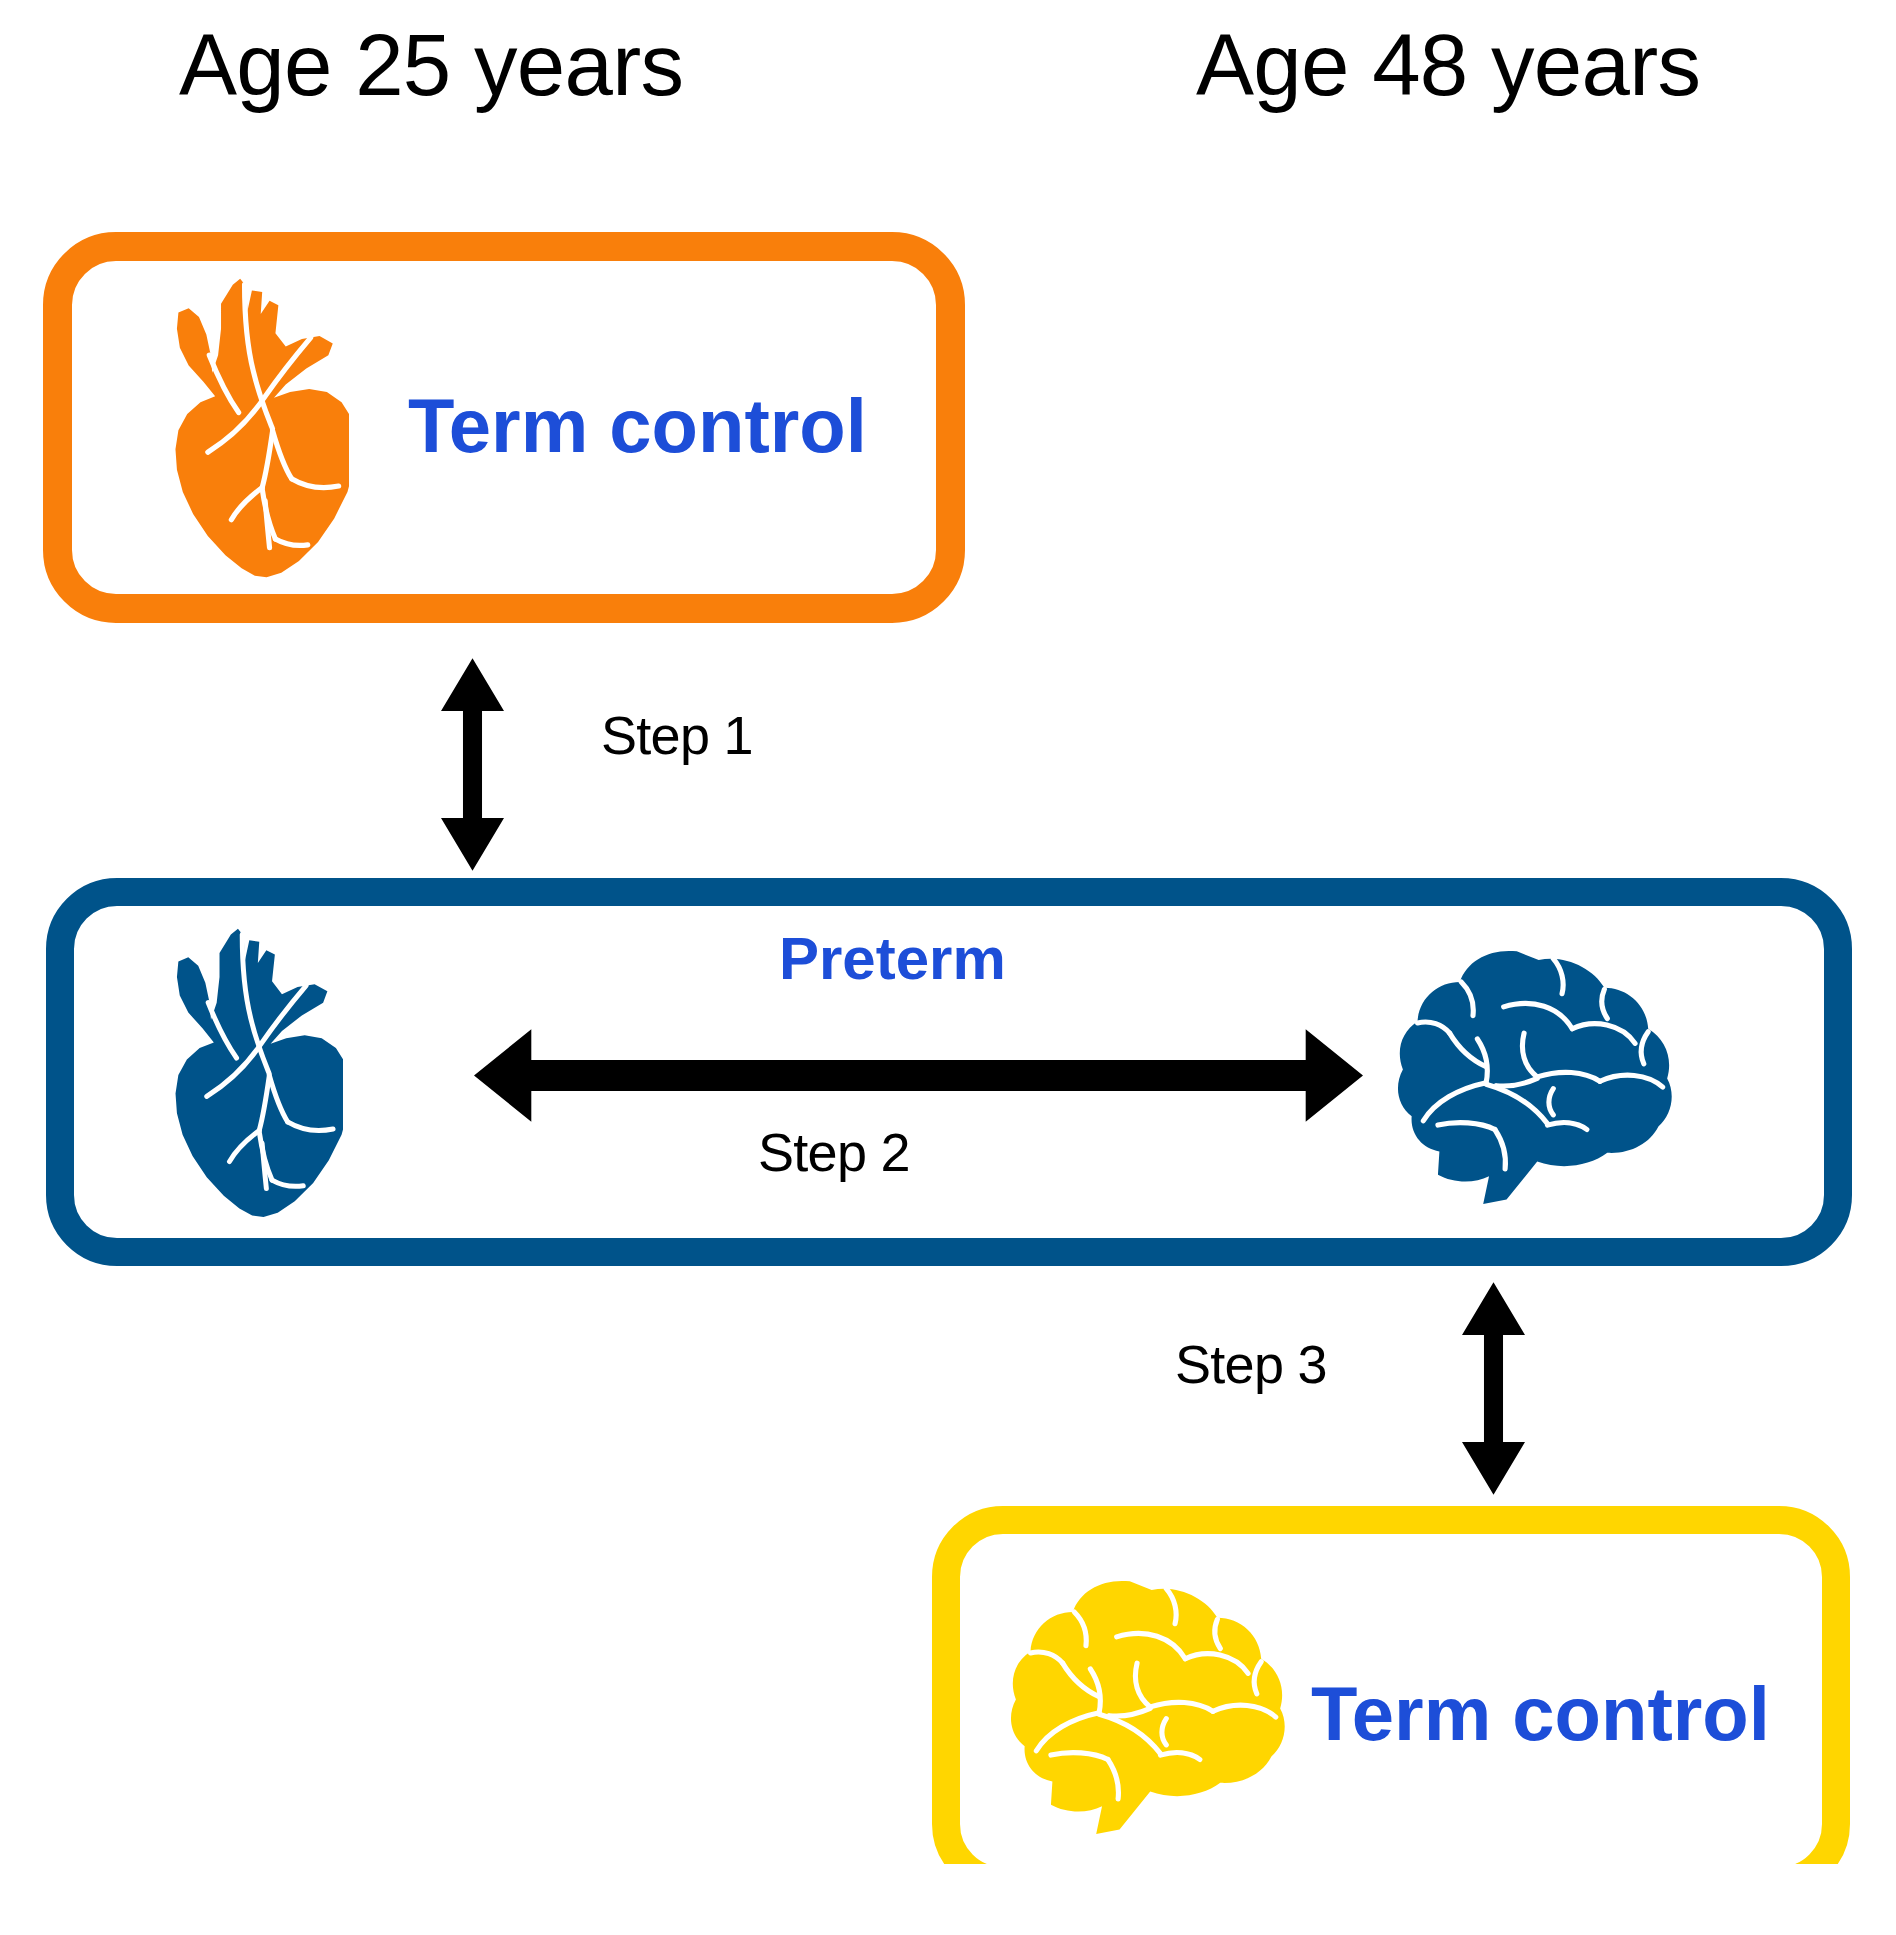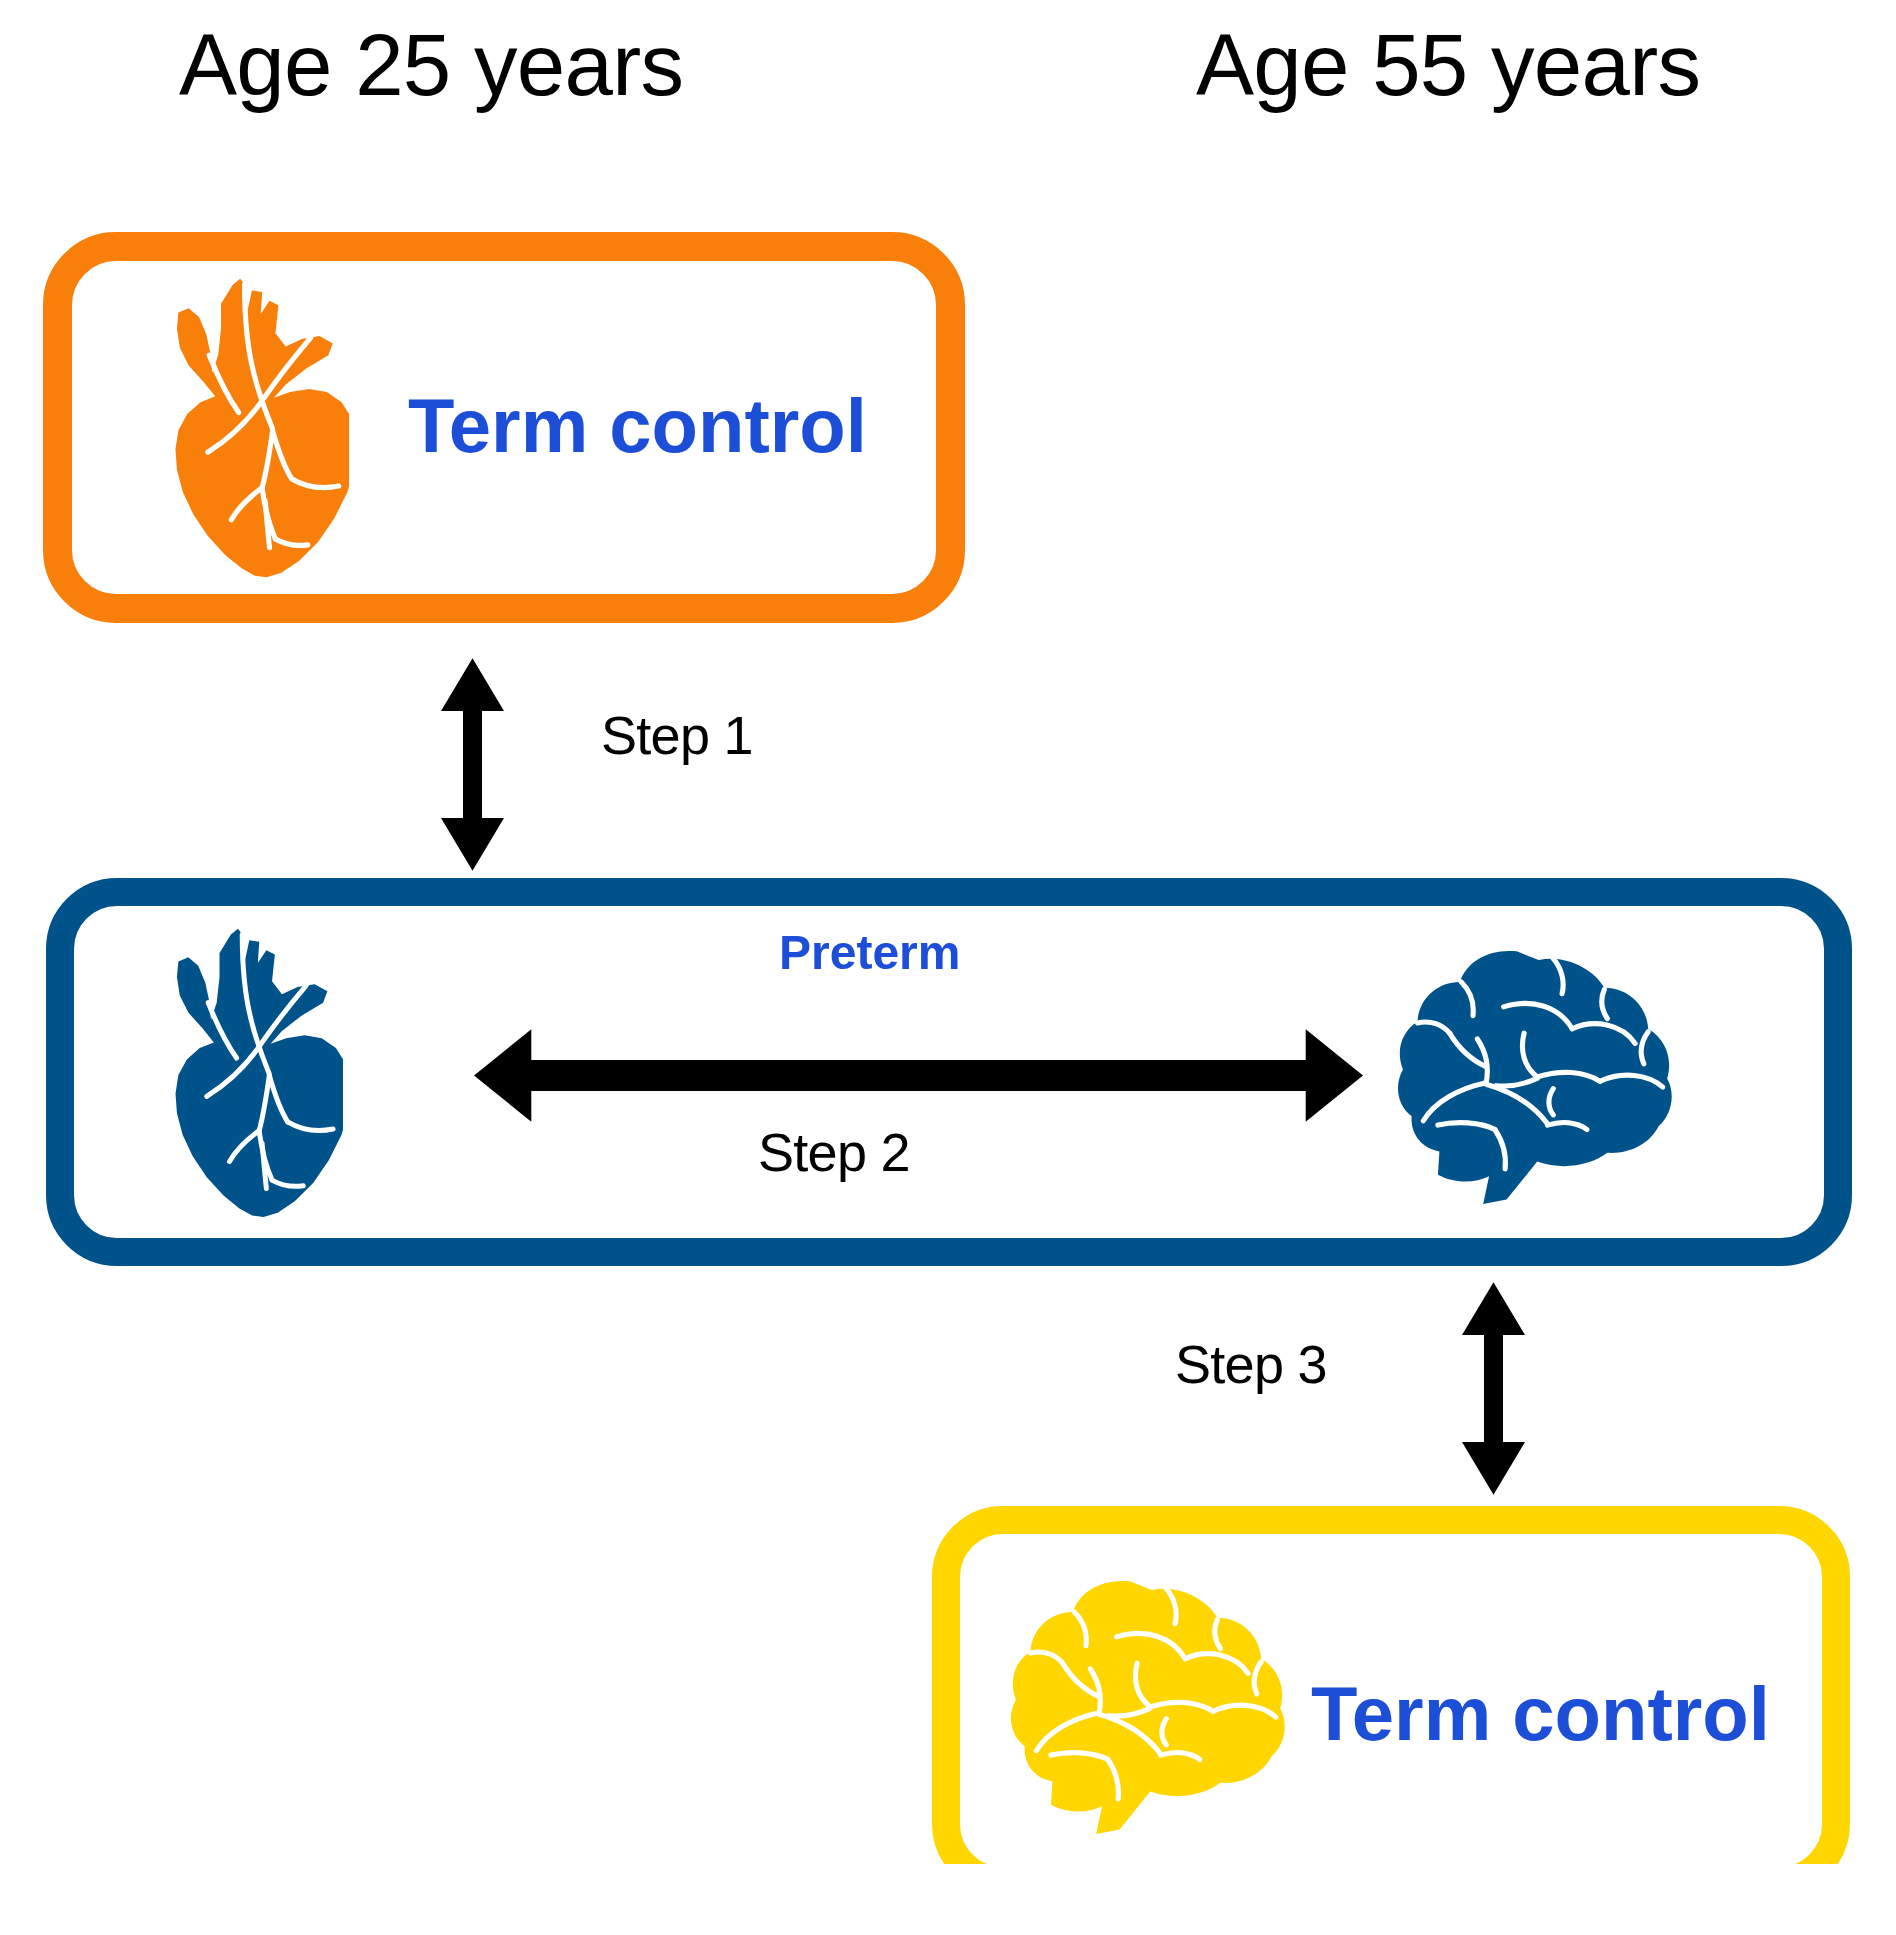--- a/index.html
+++ b/index.html
@@ -62,21 +62,21 @@
   
   .box-label {
     position: absolute;
     font-family: "Liberation Sans", sans-serif;
     font-weight: bold;
     color: #1d4ed8;
     white-space: nowrap;
     line-height: 1;
   }
   #label-term-heart { left: 408px;  top: 388px;  font-size: 76px; }
-  #label-preterm    { left: 779px; top: 929px; font-size: 48px;  }
+  #label-preterm    { left: 779px; top: 929px; font-size: 60px;  }
   #label-term-brain { left: 1311px; top: 1676px; font-size: 76px; }
 
   
   .organ {
     position: absolute;
   }
   #heart-orange { left: 121px;  top: 267px;  width: 228px; height: 319px; }
   #heart-blue   { left: 123px;  top: 917px; width: 220px; height: 309px; }
   #brain-blue   { left: 1381px; top: 942px; width: 292px; height: 264px; }
   #brain-yellow { left: 994px; top: 1572px; width: 292px; height: 264px; }
@@ -104,21 +104,21 @@
   #step2-label { left: 758px; top: 1125px; }
   #step3-label { left: 1175px; top: 1337px; }
 </style>
 </head>
 <body>
 
 <div id="canvas">
 
   <div class="col-header" id="hdr-left">Age 25 years</div>
 
-  <div class="col-header" id="hdr-right">Age 55 years</div>
+  <div class="col-header" id="hdr-right">Age 48 years</div>
 
   <div class="group-box" id="box-term-heart"></div>
 
   <svg class="organ" id="heart-orange" viewBox="0 0 310 434">
     <g fill="#F97F0B">
       <path d="M152 24 l10 -8 8 10 2 34 6 -28 14 2 -2 30 12 -18 12 6 -4 38
                14 18 22 -10 24 -4 18 10 -6 16 -30 18 -28 22 -16 18
                22 -8 26 -4 24 4 20 14 14 22 6 30 -2 34 -10 36 -18 36
                -22 32 -26 26 -24 16 -20 6 -16 -2 -18 -10 -22 -18 -24 -26
                -20 -30 -14 -30 -8 -30 -2 -28 4 -26 12 -22 18 -16 20 -8

